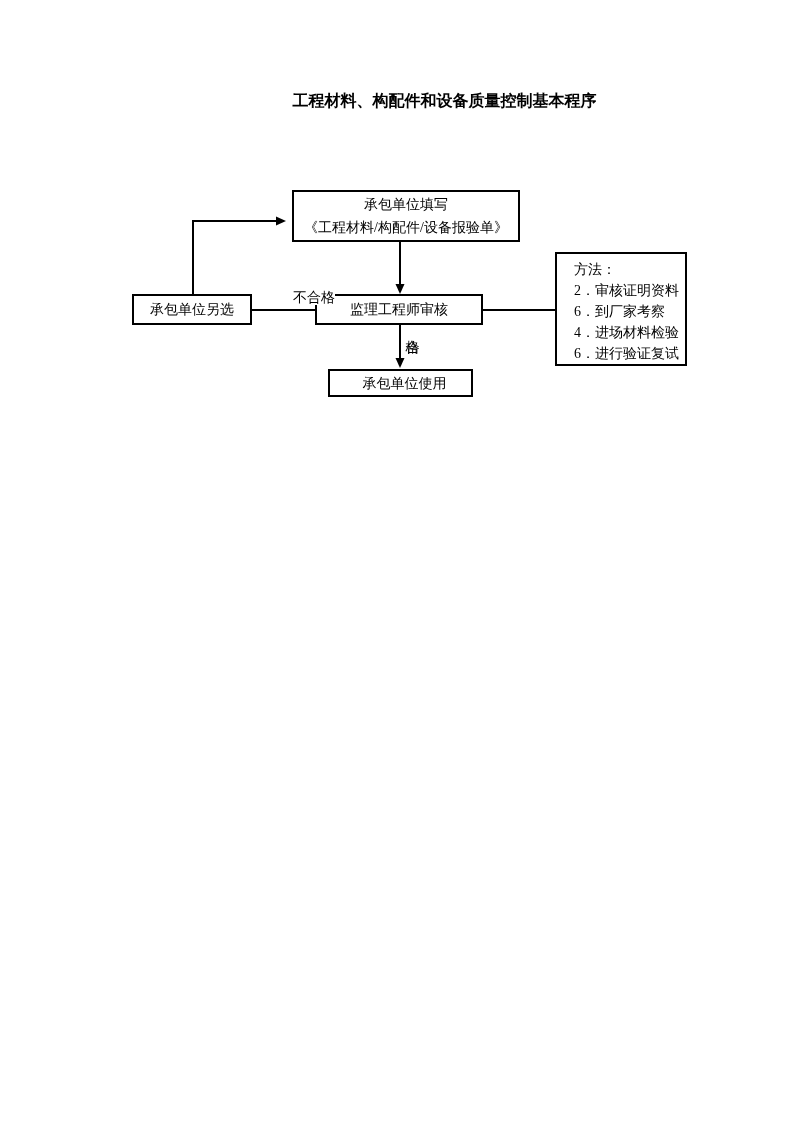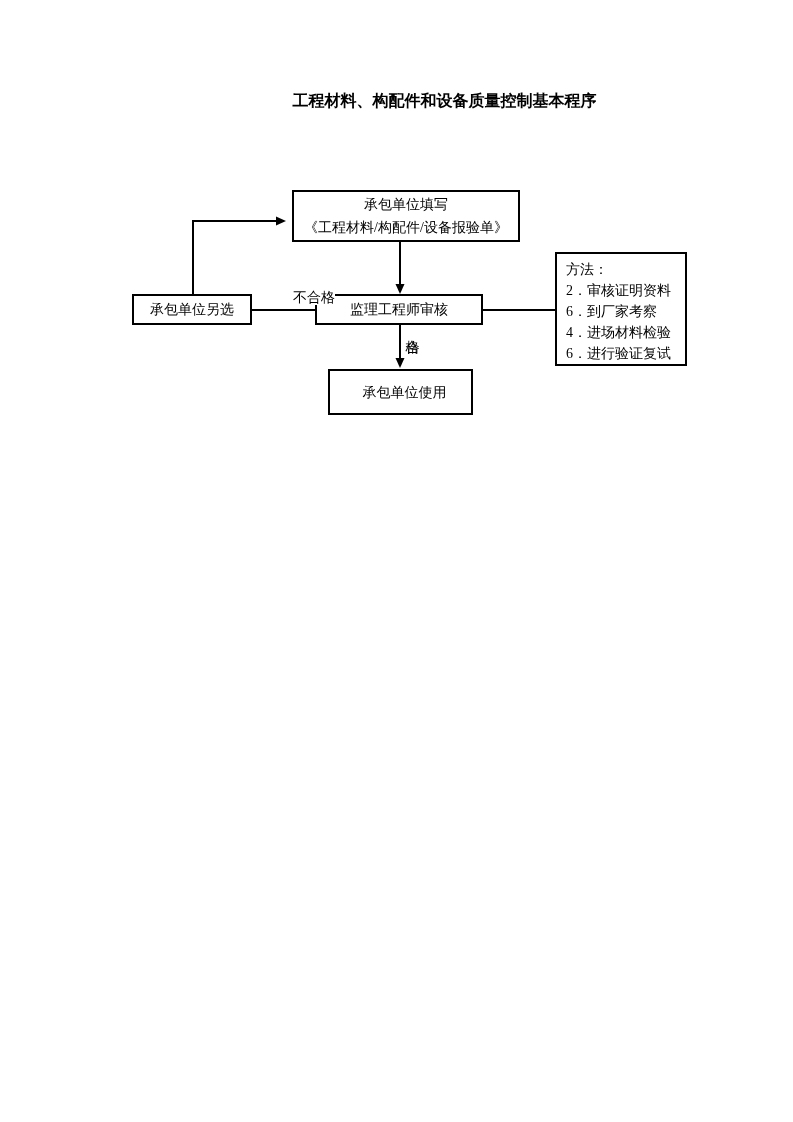--- a/index.html
+++ b/index.html
@@ -44,27 +44,27 @@
     line-height: 23px;
     display: flex;
     flex-direction: column;
     align-items: center;
     justify-content: center;
     text-align: center;
   }
   .node-fill-form   { left: 286px; top: 190px; width: 228px; height: 52px; margin-left: 6px; }
   .node-reselect    { left: 132px; top: 294px; width: 120px; height: 31px; }
   .node-review      { left: 315px; top: 294px; width: 168px; height: 31px; }
-  .node-use         { left: 328px; top: 369px; width: 145px; height: 46px; padding-left: 8px; }
+  .node-use         { left: 328px; top: 369px; width: 145px; height: 28px; padding-left: 8px; }
   .node-methods {
     left: 555px; top: 252px; width: 132px; height: 114px;
     align-items: flex-start;
     justify-content: flex-start;
     text-align: left;
-    padding: 5px 2px 0 9px;
+    padding: 5px 2px 0 17px;
     line-height: 21px;
   }
   .node-methods .m-line { white-space: nowrap; }
   .edge-label {
     position: absolute;
     font-size: 14px;
     line-height: 15px;
     white-space: nowrap;
     background: #ffffff;
     margin-left: 33px;

